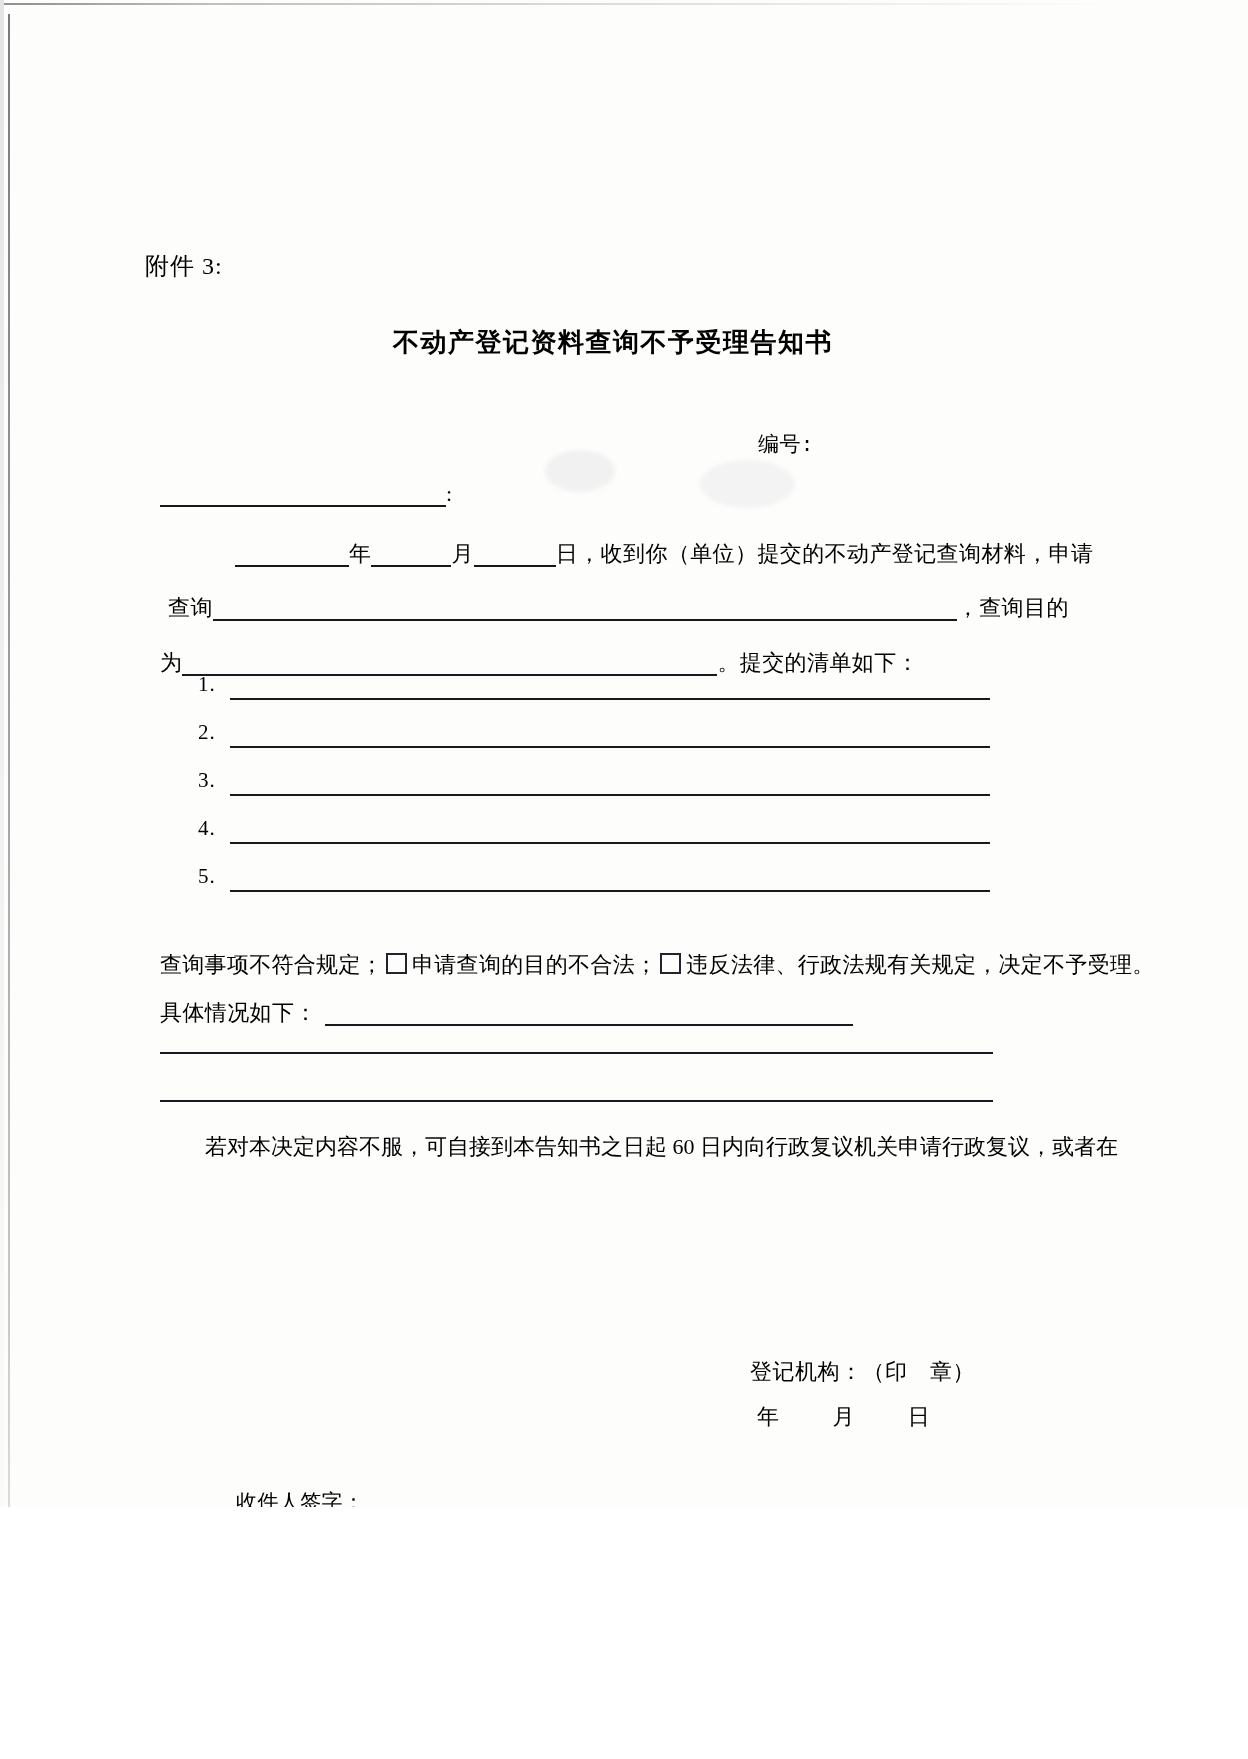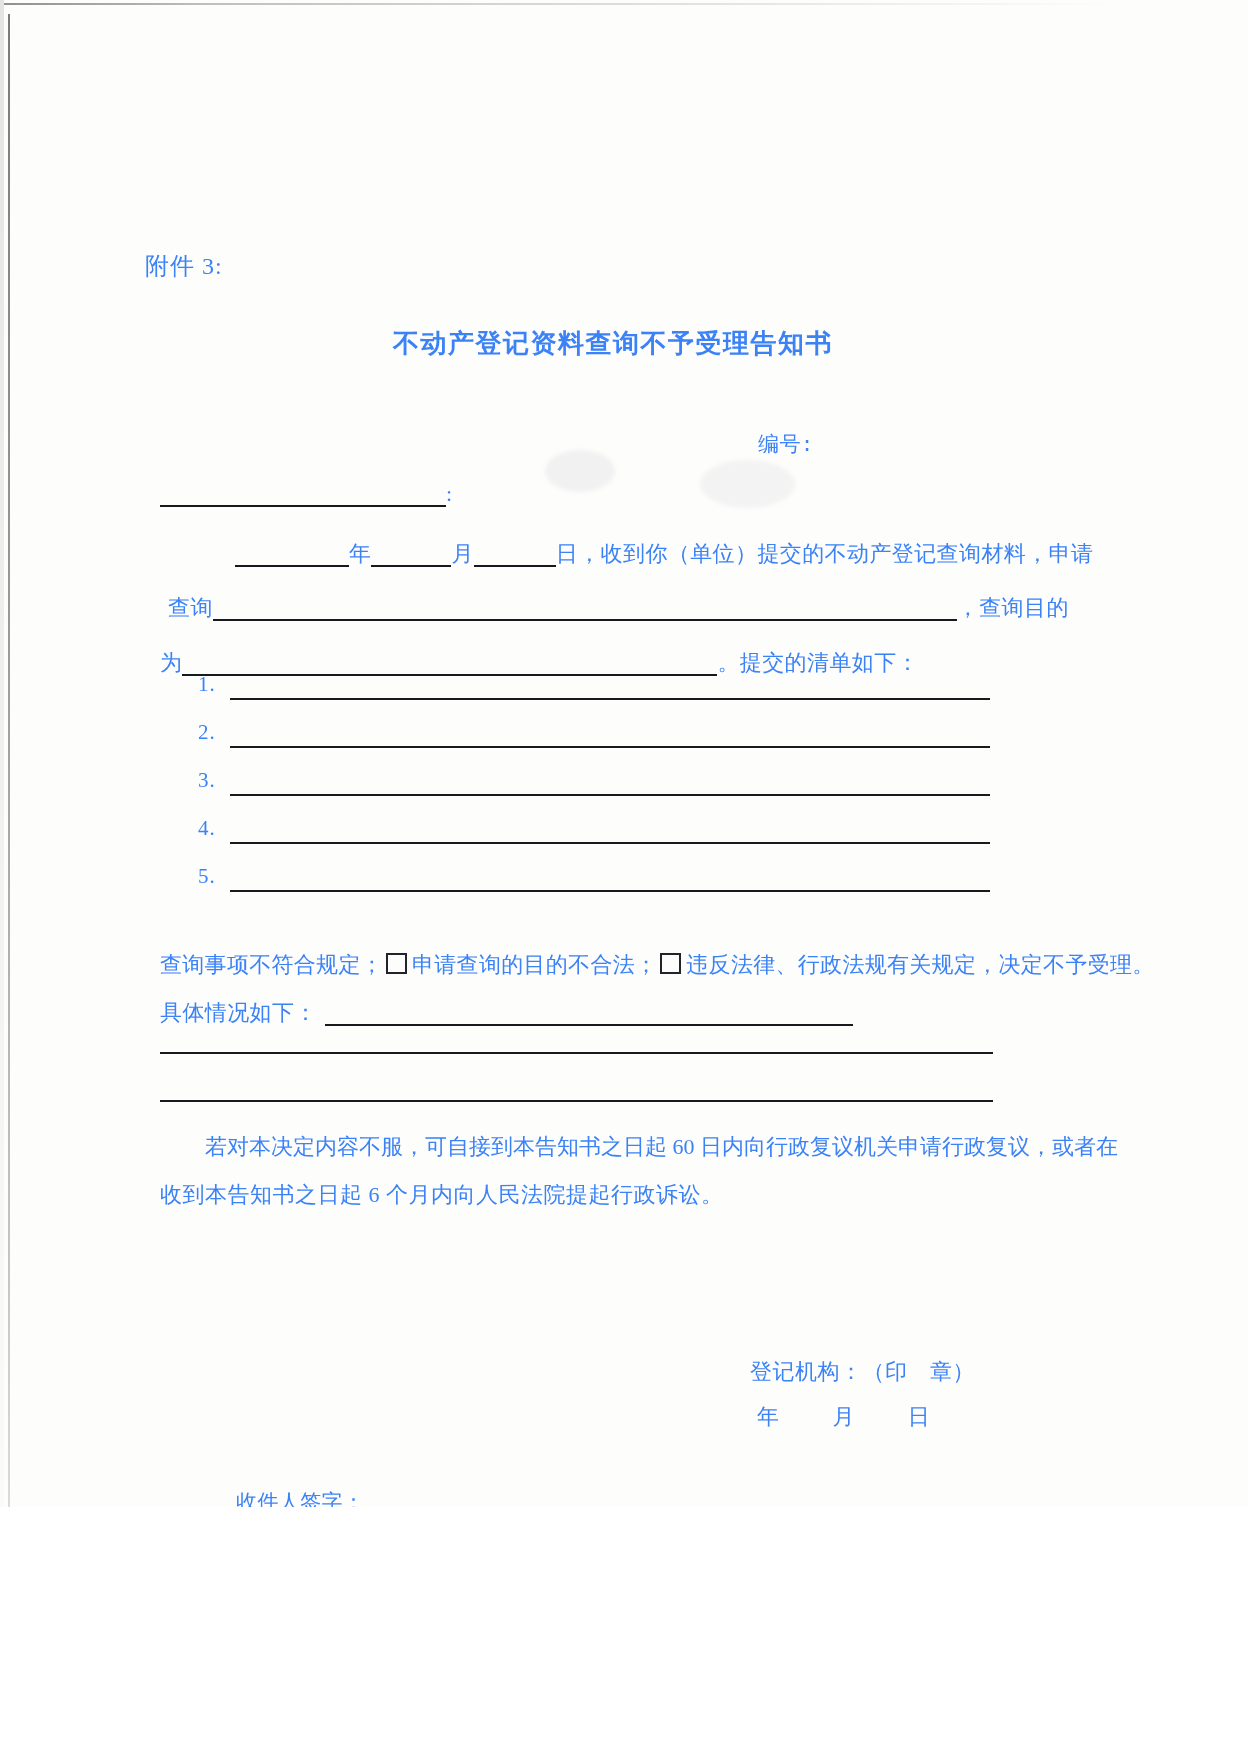--- a/index.html
+++ b/index.html
@@ -3,21 +3,21 @@
 <meta charset="utf-8">
 <style>
   html,body{margin:0;padding:0;background:#ffffff;}
   .page{
     position:relative;
     width:1248px;
     height:1507px;
     background:#fdfdfc;
     overflow:hidden;
     font-family:"Liberation Serif","DejaVu Serif",serif;
-    color:#3b82f6;
+    color:#000000;
   }
   
   .scan-top{
     position:absolute;top:3px;left:0;width:1160px;height:2px;
     background:linear-gradient(to right,#8f8f93,#bfbfc2 18%,#dedede 55%,rgba(255,255,255,0) 96%);
   }
   .scan-left-strip{
     position:absolute;left:0;top:0;width:4px;height:100%;
     background:linear-gradient(to bottom,#e4e4e4,#f2f2f2 60%,#fafafa);
   }
@@ -33,21 +33,21 @@
   .tl{position:absolute;font-size:22px;line-height:32px;white-space:nowrap;letter-spacing:0.4px;}
   .blank{
     display:inline-block;
     border-bottom:2px solid #18181f;
     height:1em;
     vertical-align:-6px;
   }
   .attachment{left:145px;top:250px;font-size:24px;letter-spacing:1px;}
   .title{
     left:393px;top:327px;font-size:26px;font-weight:bold;letter-spacing:1.5px;
-    font-family:Liberation Sans, sans-serif;
+    font-family:Liberation Serif, serif;
   }
   .no-label{left:758px;top:430px;font-size:21px;font-family:Liberation Mono, monospace;}
   .greeting{left:160px;top:478px;}
   .p1l1{left:235px;top:538px;}
   .p1l2{left:168px;top:592px;}
   .p1l3{left:160px;top:647px;}
   .lrow{
     position:absolute;left:198px;width:792px;height:32px;
     display:flex;align-items:flex-end;font-size:21px;
   }
@@ -124,21 +124,20 @@
 
 
   <div class="tl r3"><span>具体情况如下：</span><span class="blank" style="width:528px;margin-left:8px;"></span></div>
 
   <div class="tl r2"><span>查询事项不符合规定；</span><span class="cb"></span><span>申请查询的目的不合法；</span><span class="cb"></span><span>违反法律、行政法规有关规定，决定不予受理。</span></div>
 
   <div class="fullblank fb1"></div>
   <div class="fullblank fb2"></div>
 
   <div class="tl a1">若对本决定内容不服，可自接到本告知书之日起 60 日内向行政复议机关申请行政复议，或者在</div>
-  <div class="tl a2">收到本告知书之日起 6 个月内向人民法院提起行政诉讼。</div>
 
   <div class="tl agency">登记机构：（印　章）</div>
 
   <div class="tl dateline"><span>年</span><span class="dsep"></span><span>月</span><span class="dsep"></span><span>日</span></div>
 
   <div class="tl sign1"><span>收件人签字：</span><span class="blank" style="width:215px;margin-left:6px;"></span></div>
 
   <div class="tl sign2"><span>查询人签字：</span></div>
 
   <div class="tl pagenum">—9—</div>

